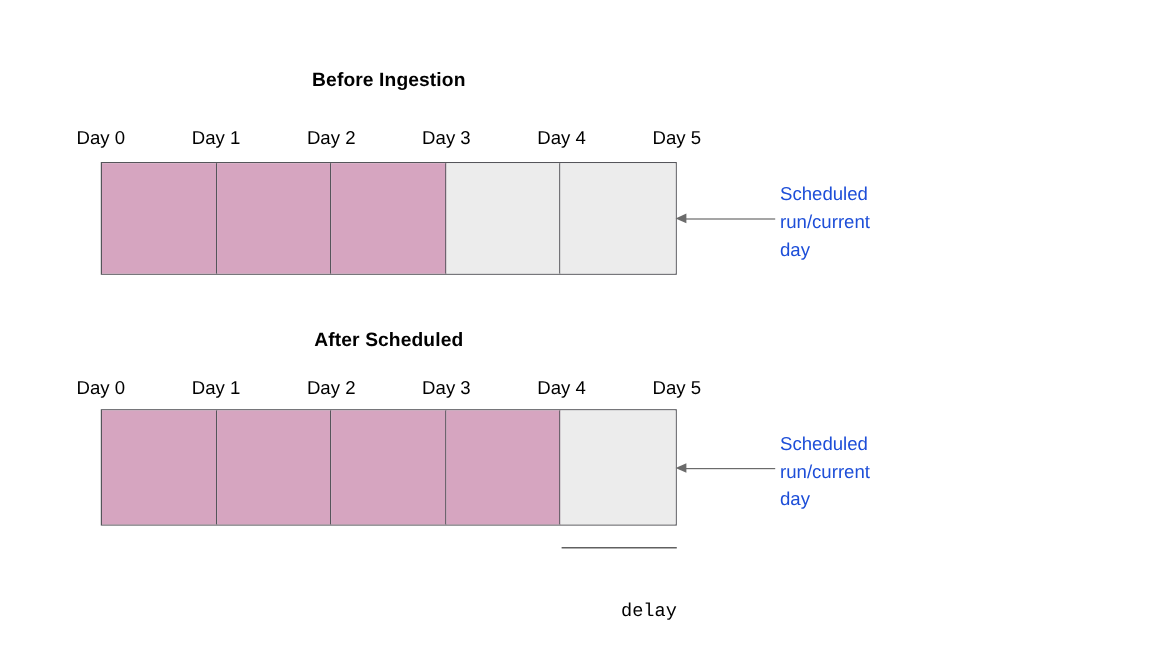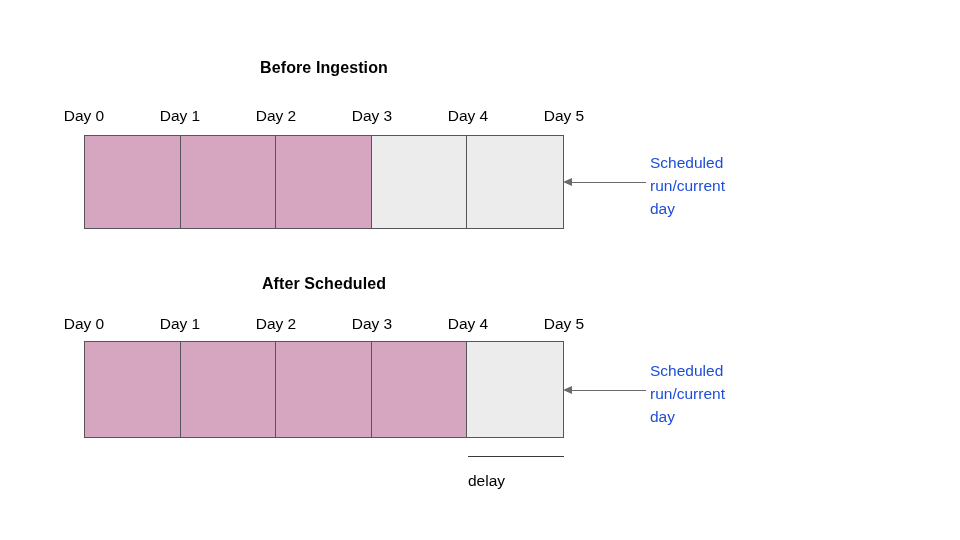--- a/index.html
+++ b/index.html
@@ -126,26 +126,27 @@
     position: absolute;
     left: 468px;
     top: 456px;
     width: 96px;
     height: 1px;
     background: #3a3a3a;
   }
   #delay-label {
     position: absolute;
     left: 468px;
-    top: 472px;
-    width: 96px;
-    text-align: left;
+    top: 500px;
+    width: 96px;
+    text-align: right;
     font-size: 15.5px;
     color: #000000;
     white-space: nowrap;
+    font-family: Liberation Mono, monospace;
   }
 </style>
 </head>
 <body>
 
 <div class="canvas">
 
   <div class="section-title" id="title-before">Before Ingestion</div>
 
   <div class="day-labels" id="labels-before">

